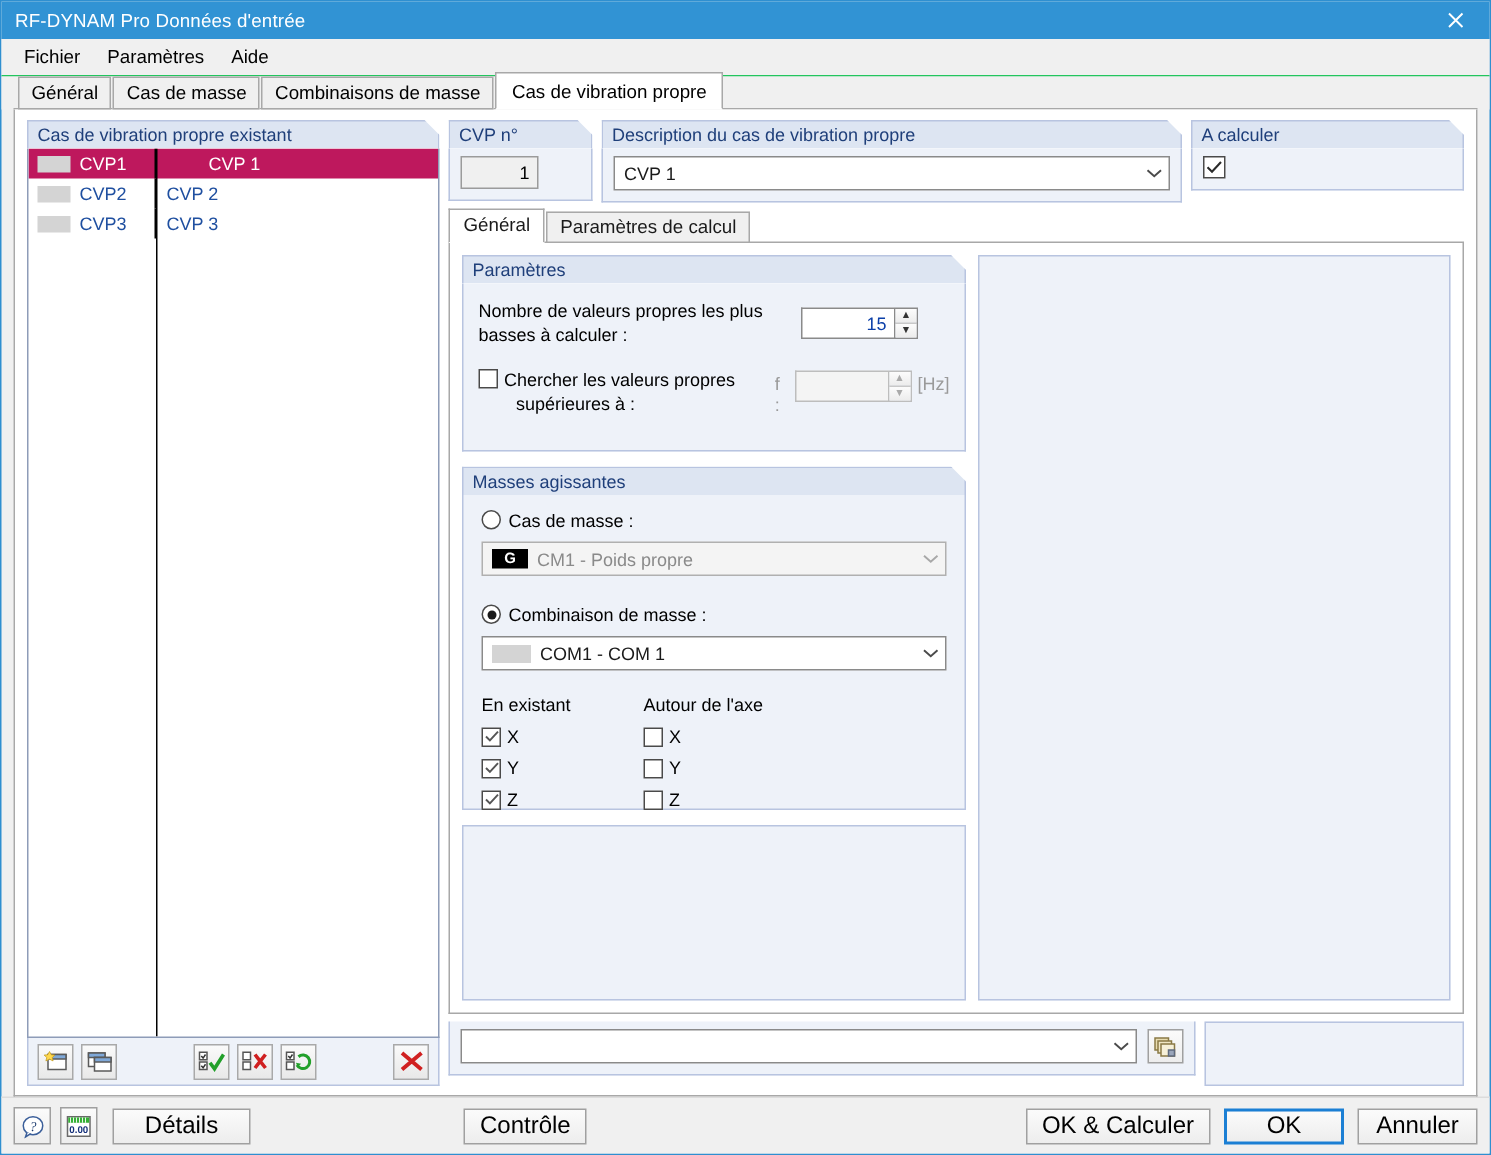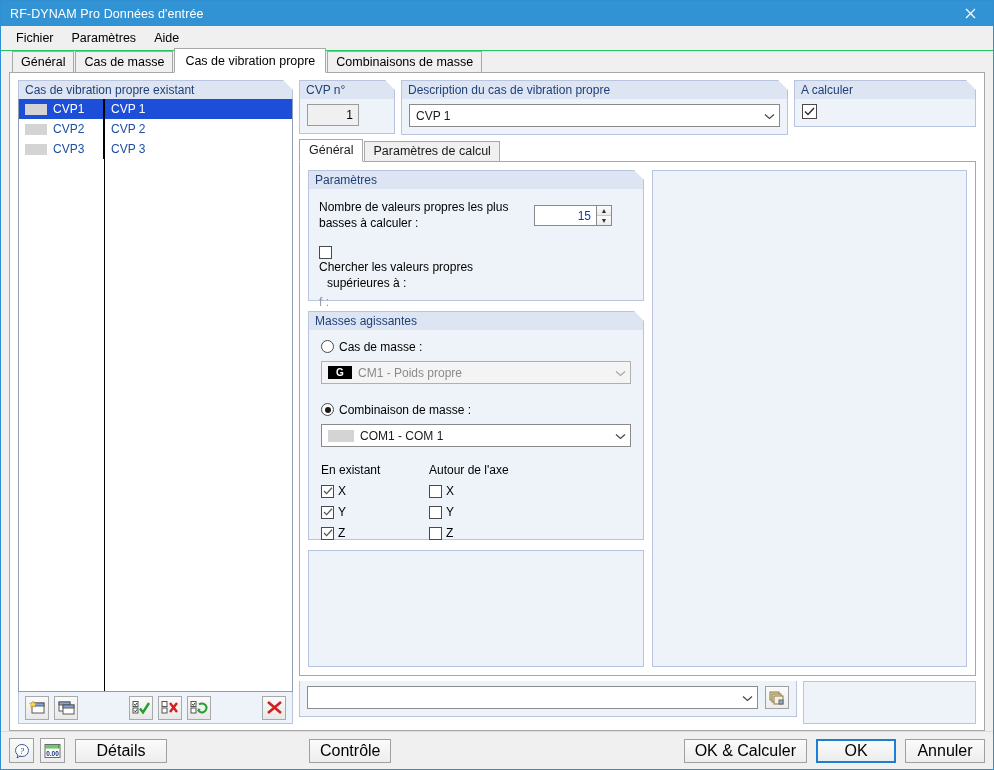--- a/index.html
+++ b/index.html
@@ -123,21 +123,21 @@
     background: #ffffff;
     position: relative;
     overflow: hidden;
     box-sizing: border-box;
   }
   .listrow {
     display: flex; height: 20px; align-items: center;
     font-size: 12px; color: #1f4fa0;
     cursor: pointer;
   }
-  .listrow.sel { background: #1d4ed8; color: #ffffff; }
+  .listrow.sel { background: #be185d; color: #ffffff; gap: 28px; }
   .listrow .c1 {
     width: 85px; min-width: 85px; display: flex; align-items: center;
     padding-left: 6px; box-sizing: border-box;
     border-right: 1px solid #000;
     height: 20px;
   }
   .listrow .swatch {
     width: 22px; height: 11px; background: #d4d4d4;
     margin-right: 6px; display: inline-block;
   }
@@ -307,22 +307,22 @@
 
   <div class="menubar">
     <div class="mi">Fichier</div>
     <div class="mi">Paramètres</div>
     <div class="mi">Aide</div>
   </div>
 
   <div class="tabstrip">
     <div class="otab">Général</div>
     <div class="otab">Cas de masse</div>
+    <div class="otab">Combinaisons de masse</div>
     <div class="otab active">Cas de vibration propre</div>
-    <div class="otab">Combinaisons de masse</div>
   </div>
 
   <div class="content">
 
     <div class="leftpane">
       <div class="hdr cut" style="width:275px;">Cas de vibration propre existant</div>
       <div class="listbox" style="width:275px;">
         <div class="list-divider"></div>
         <div class="listrow sel">
           <div class="c1">
@@ -453,21 +453,21 @@
                     <span>basses à calculer :</span>
                   </div>
                   <div class="spin" style="margin-top:6px;">
                     <div class="val">15</div>
                     <div class="btns">
                       <div>▲</div>
                       <div>▼</div>
                     </div>
                   </div>
                 </div>
-                <div class="rowline" style="align-items:flex-start; margin-top:14px;flex-direction:column;">
+                <div class="rowline" style="align-items:flex-start; margin-top:14px;">
                   <div class="cb" style="margin-top:1px;"></div>
                   <div class="lbl" style="width:198px; line-height:16px;">
                     <span>Chercher les valeurs propres</span><br>
                     <span style="padding-left:8px;">supérieures à :</span>
                   </div>
                   <div class="lbl" style="color:#9a9a9a; margin:4px 4px 0 0;">f :</div>
                   <div class="spin dis" style="margin-top:2px;">
                     <div class="val"></div>
                     <div class="btns">
                       <div>▲</div>

